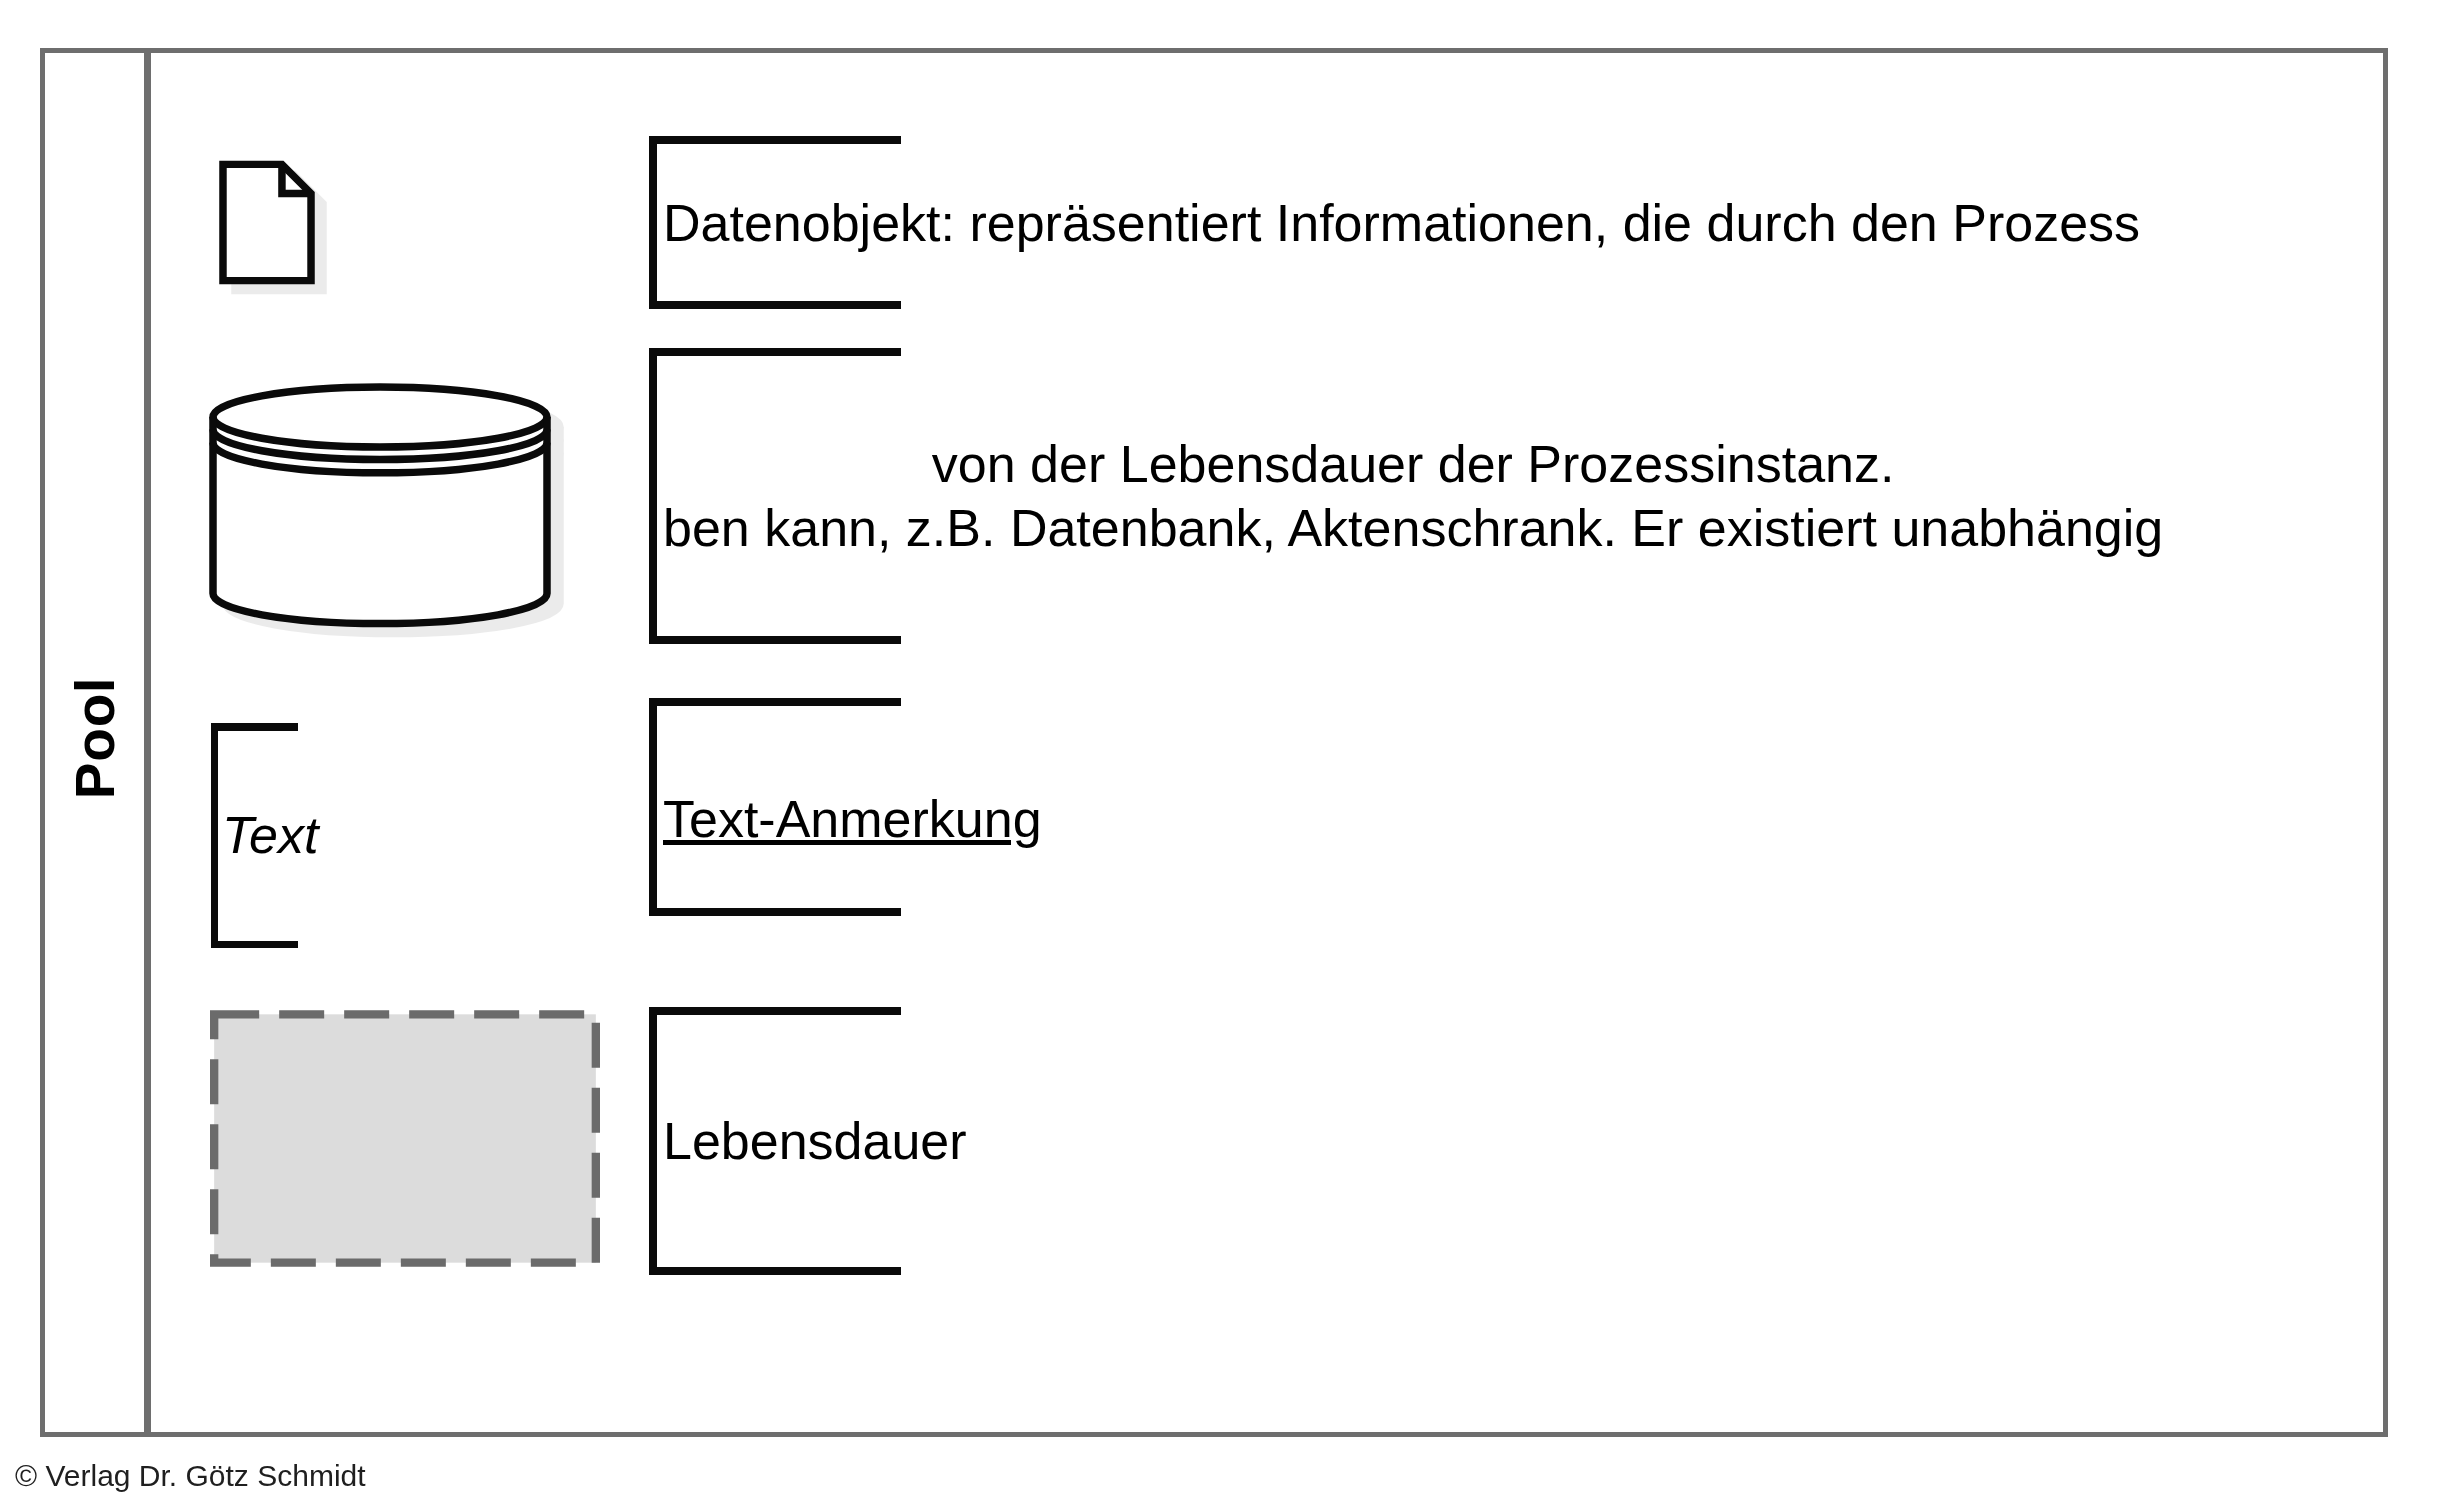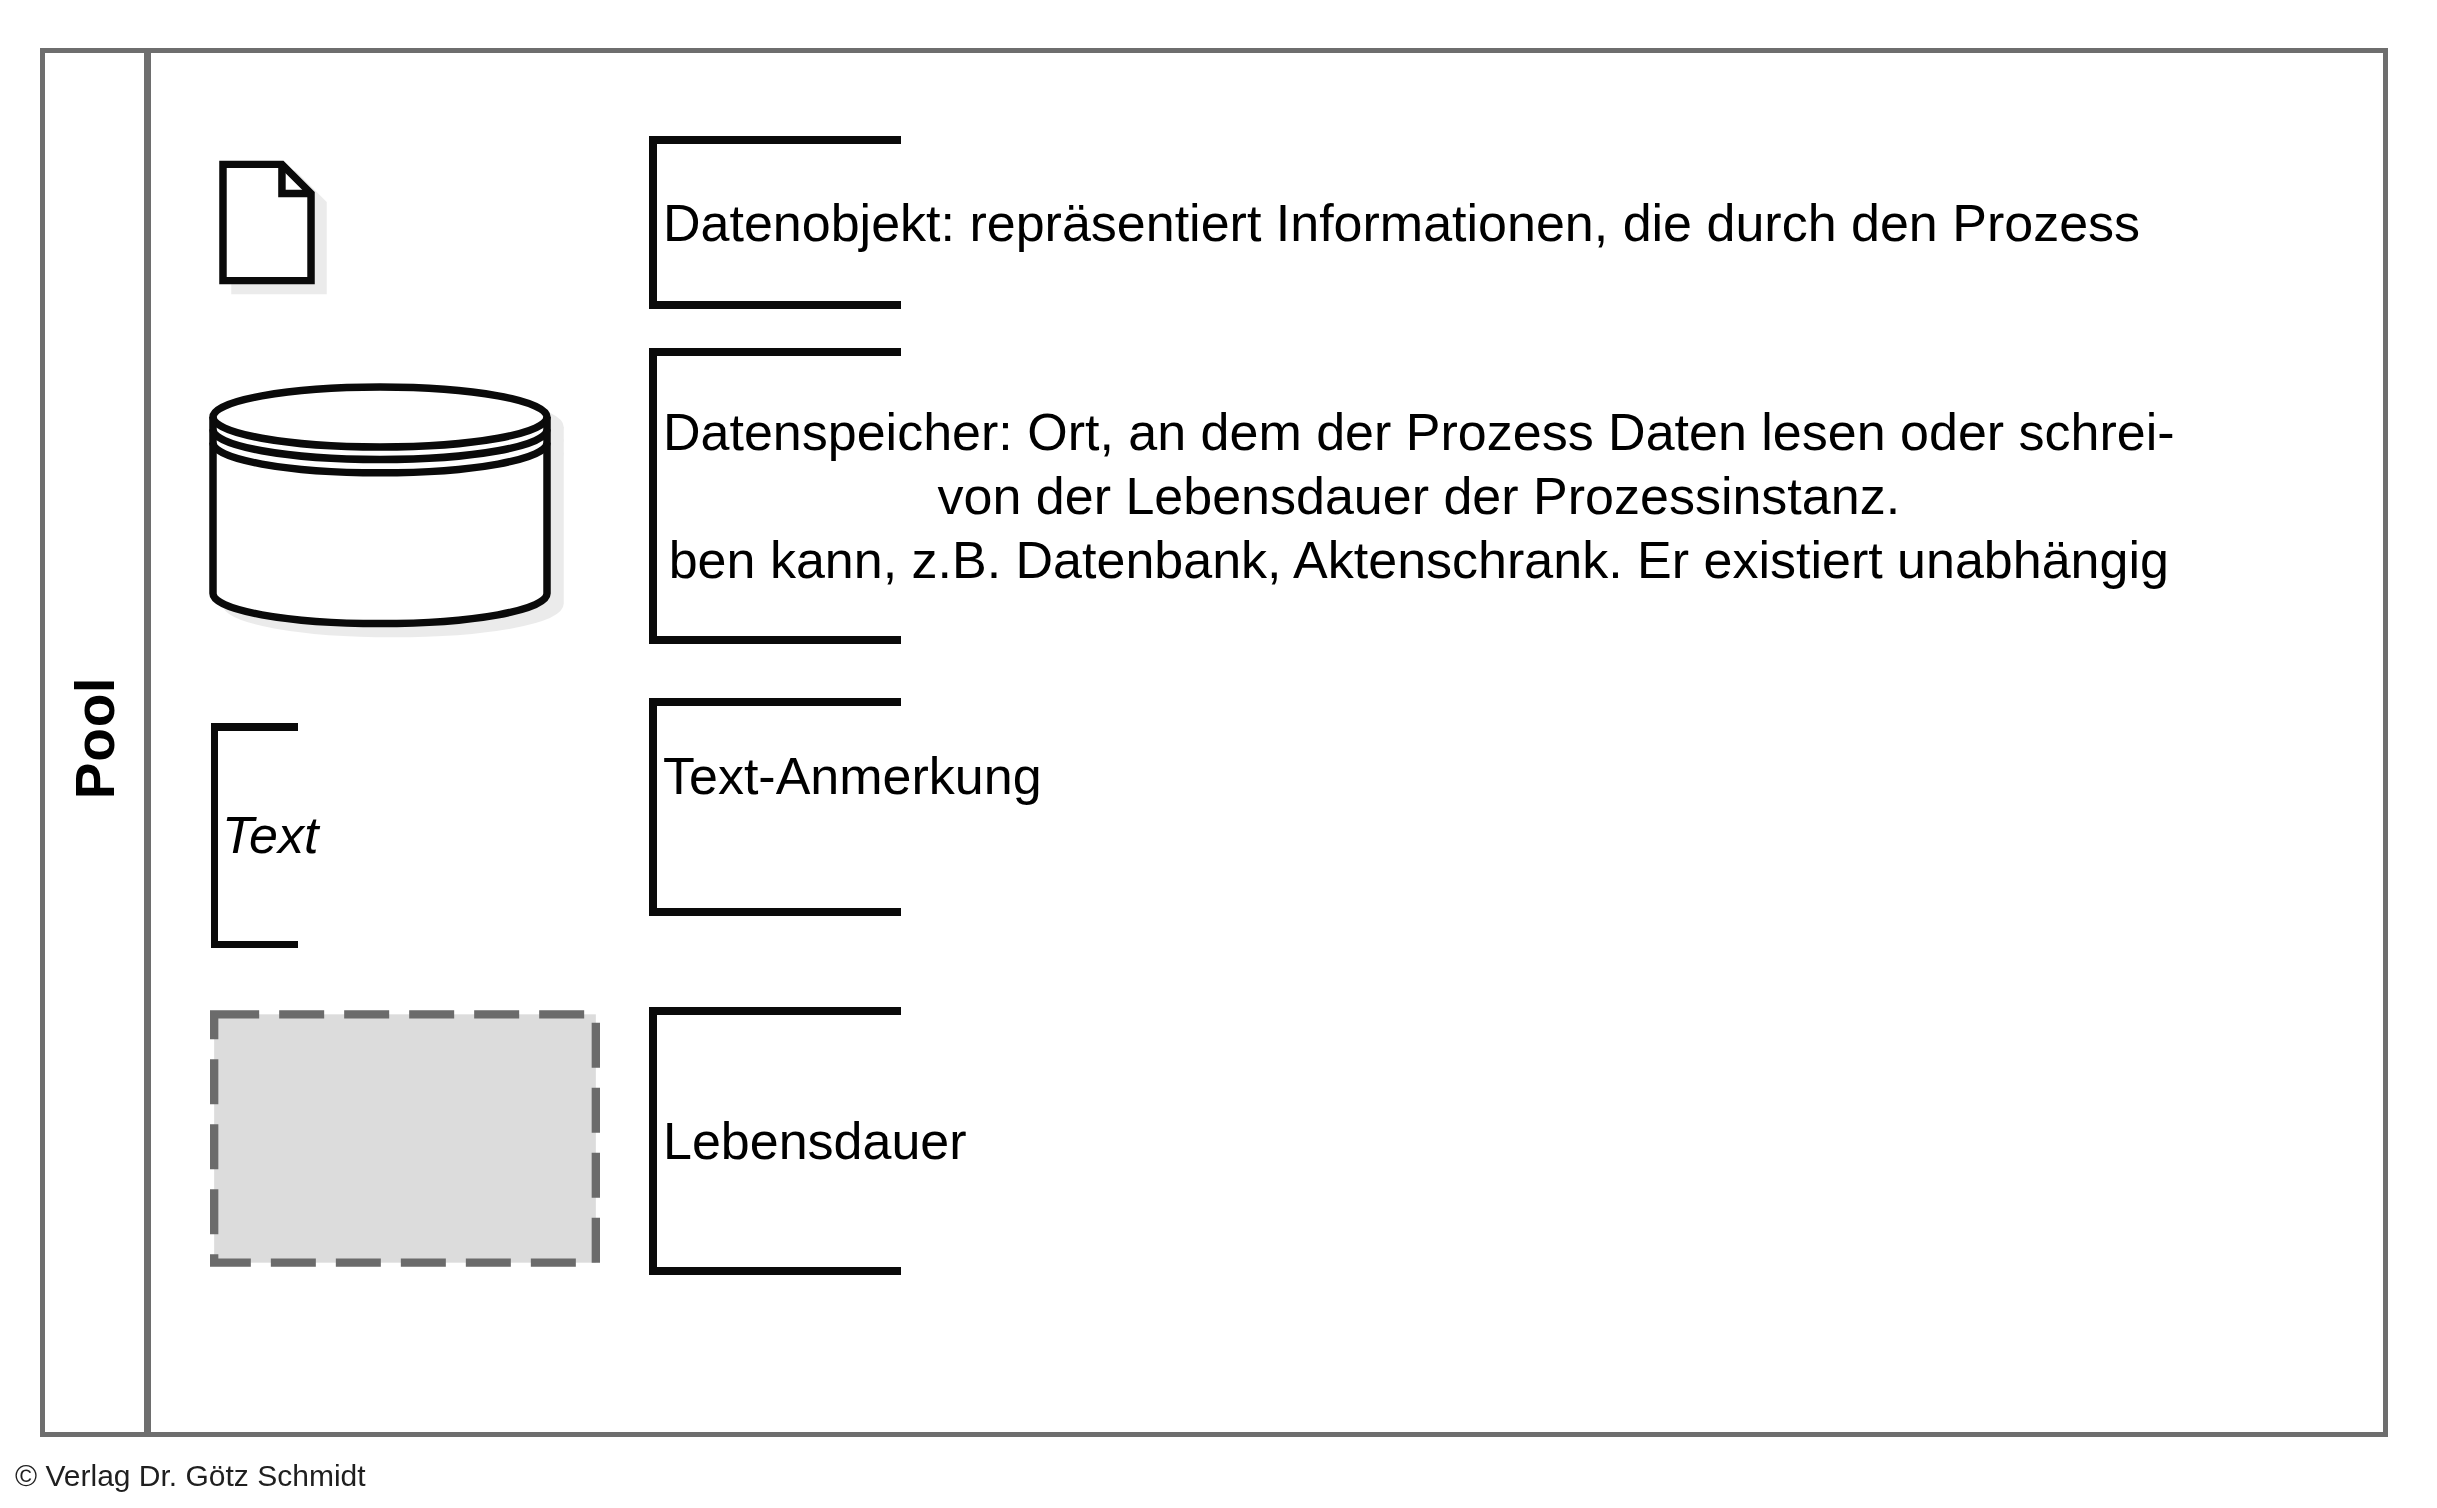--- a/index.html
+++ b/index.html
@@ -49,21 +49,21 @@
   }
   .bracket-icon::before{top:0;}
   .bracket-icon::after{bottom:0;}
   
   .desc{
     position:absolute;left:663px;display:flex;flex-direction:column;justify-content:center;
     font-size:52px;line-height:64px;white-space:nowrap;color:#000;text-align:center;
   }
   .desc.d1{top:136px;height:173px;}
   .desc.d2{top:348px;height:296px;}
-  .desc.d3{top:667px;height:218px;}
+  .desc.d3{top:710px;height:218px;text-decoration:underline;}
   .desc.d4{top:1007px;height:268px;}
   
   .doc-icon{position:absolute;left:218px;top:159px;filter:drop-shadow(12.5px 10.8px 0 var(--icon-shadow));}
   .db-icon{position:absolute;left:208px;top:382px;filter:drop-shadow(13.3px 10.8px 0 var(--icon-shadow));}
   .text-icon-label{
     position:absolute;left:222px;top:803px;font-size:52px;line-height:64px;white-space:nowrap;font-style:italic;
   }
   .group-rect{position:absolute;left:210px;top:1010px;}
   .copyright{
     position:absolute;left:15px;top:1459px;font-size:30px;
@@ -91,21 +91,20 @@
 
   <svg class="db-icon" width="344" height="250" viewBox="0 0 413 300">
     <path d="M6,42 L6,254 A200.5,36 0 0 0 407,254 L407,42 Z" fill="#ffffff" stroke="none"></path>
     <ellipse cx="206.5" cy="42" rx="200.5" ry="36" fill="#ffffff" stroke="#0a0a0a" stroke-width="9"></ellipse>
     <path d="M6,57 A200.5,36 0 0 0 407,57" fill="none" stroke="#0a0a0a" stroke-width="9"></path>
     <path d="M6,73 A200.5,36 0 0 0 407,73" fill="none" stroke="#0a0a0a" stroke-width="9"></path>
     <path d="M6,42 L6,254 A200.5,36 0 0 0 407,254 L407,42" fill="none" stroke="#0a0a0a" stroke-width="9"></path>
   </svg>
   <div class="bracket b2"></div>
   <div class="desc d2">
-    <div>Datenspeicher: Ort, an dem der Prozess Daten lesen oder schrei-</div>
     <div>von der Lebensdauer der Prozessinstanz.</div>
     <div>ben kann, z.B. Datenbank, Aktenschrank. Er existiert unabhängig</div>
   </div>
 
   <div class="bracket-icon"></div>
   <div class="text-icon-label">Text</div>
   <div class="bracket b3"></div>
   <div class="desc d3">
     <div>Text-Anmerkung</div>
   </div>

